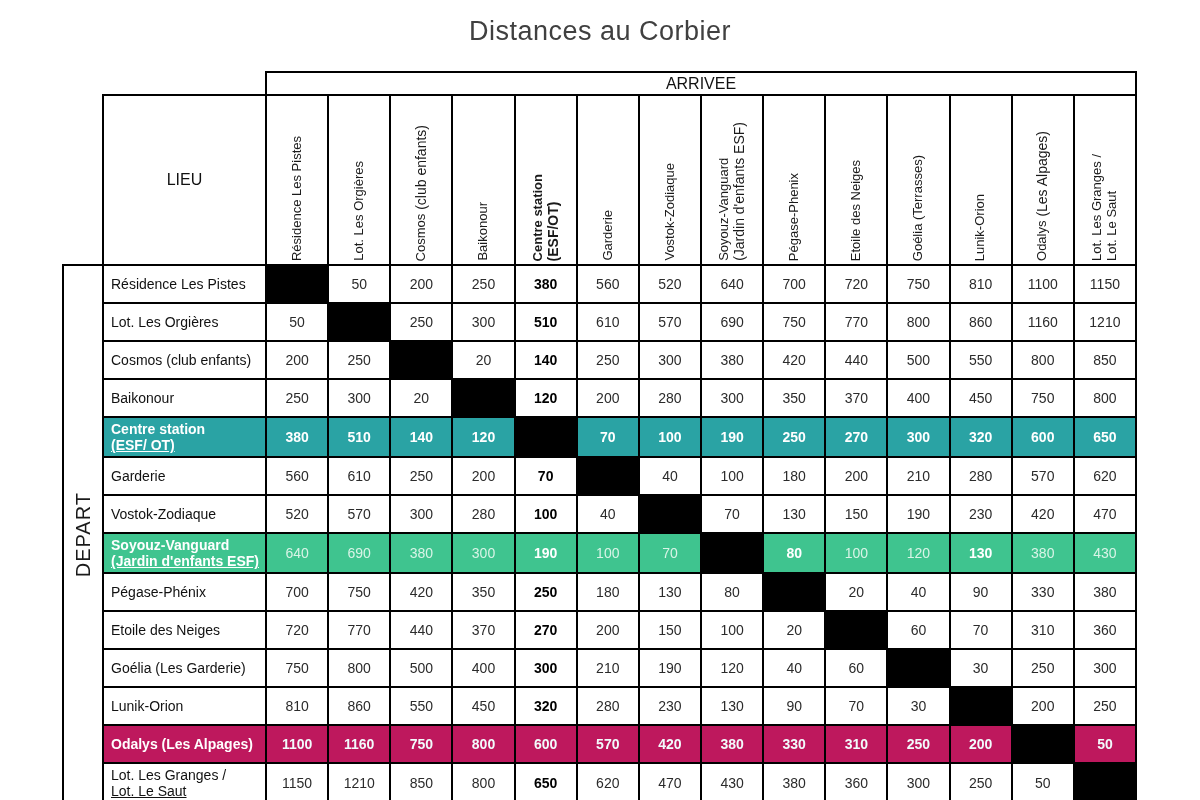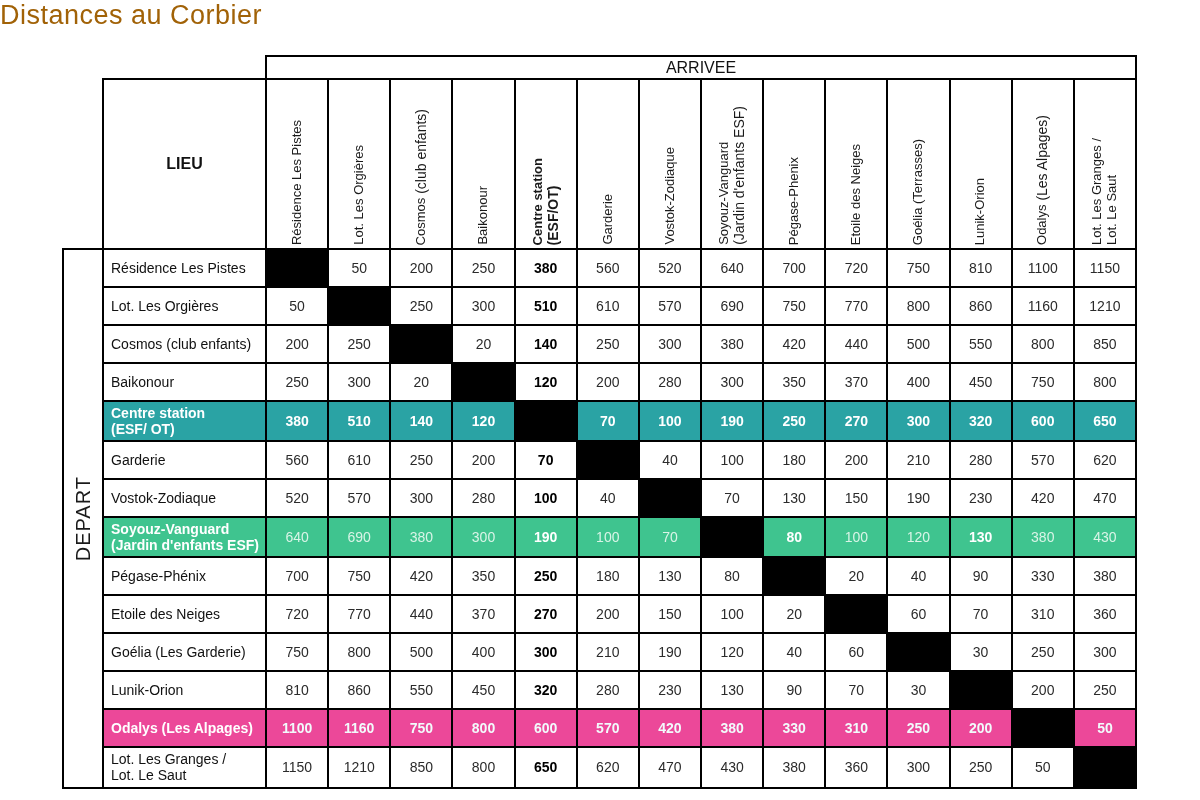--- a/index.html
+++ b/index.html
@@ -1,45 +1,45 @@
 <!DOCTYPE html>
 <html><head>
 <meta charset="utf-8">
 <style>
   * { box-sizing: border-box; margin: 0; padding: 0; }
   body { width: 1200px; height: 800px; background: #ffffff; font-family: "Liberation Sans", sans-serif; overflow: hidden; }
   .page { position: relative; width: 1200px; height: 800px; }
-  .title { text-align: left; font-size: 27px; font-weight: 400; color: #a16207; padding-top: 0; letter-spacing: 0.5px; }
+  .title { text-align: center; font-size: 27px; font-weight: 400; color: #404040; padding-top: 16px; letter-spacing: 0.5px; }
   table { border-collapse: collapse; table-layout: fixed; width: 1075px; margin: 24px 0 0 62px; }
   td { border: 2px solid #000; background: #fff; overflow: hidden; }
   td.spacer { border: none; background: transparent; }
   td.arrivee { height: 23px; text-align: center; font-size: 16px; color: #111; }
-  td.lieu { text-align: center; font-size: 16px; color: #111; font-weight: bold; }
+  td.lieu { text-align: center; font-size: 16px; color: #111; }
   td.hcell { height: 170px; vertical-align: bottom; }
   .hwrap { display: flex; height: 164px; align-items: flex-end; justify-content: center; }
   .rot { writing-mode: vertical-rl; transform: rotate(180deg); font-size: 13px; line-height: 1.12; color: #1a1a1a; text-align: left; max-height: 160px; padding-top: 3px; }
   .rot.b { font-weight: bold; }
   .hsub.small, .lsub.small { font-size: 14px; }
   td.depart { width: 40px; }
   .dwrap { display: flex; align-items: center; justify-content: center; height: 100%; }
   .drot { writing-mode: vertical-rl; transform: rotate(180deg); font-size: 20px; color: #1a1a1a; letter-spacing: 1px; }
   td.lbl { width: 163px; padding: 3px 4px 3px 7px; font-size: 14px; color: #111; line-height: 1.15; }
   td.val { height: 38px; text-align: center; font-size: 14px; color: #2b2b2b; }
   td.val.b { font-weight: bold; color: #000; }
   td.diag { background: #000 !important; }
   tr.r-teal td { background: #2aa3a4; }
   tr.r-green td { background: #3fc48f; }
-  tr.r-darkteal td { background: #ec4899; }
+  tr.r-darkteal td { background: #be185d; }
   tr.r-teal td.lbl, tr.r-green td.lbl, tr.r-darkteal td.lbl { color: #fff; font-weight: bold; }
   tr.r-teal td.val { color: #fff; font-weight: bold; }
   tr.r-darkteal td.val { color: #f2fbfc; font-weight: bold; }
   tr.r-green td.val { color: #d9f4e7; font-weight: normal; }
   tr.r-green td.val.b { color: #ffffff; font-weight: bold; }
   .lname { display: inline; }
-  .lsub-block { display: block; }
+  .lsub-block { display: block; text-decoration: underline; }
 </style>
 </head>
 <body>
 
 <div class="page">
   <div class="title">Distances au Corbier</div>
   <table>
     <colgroup>
       <col style="width:40px">
         <col style="width:163px">

